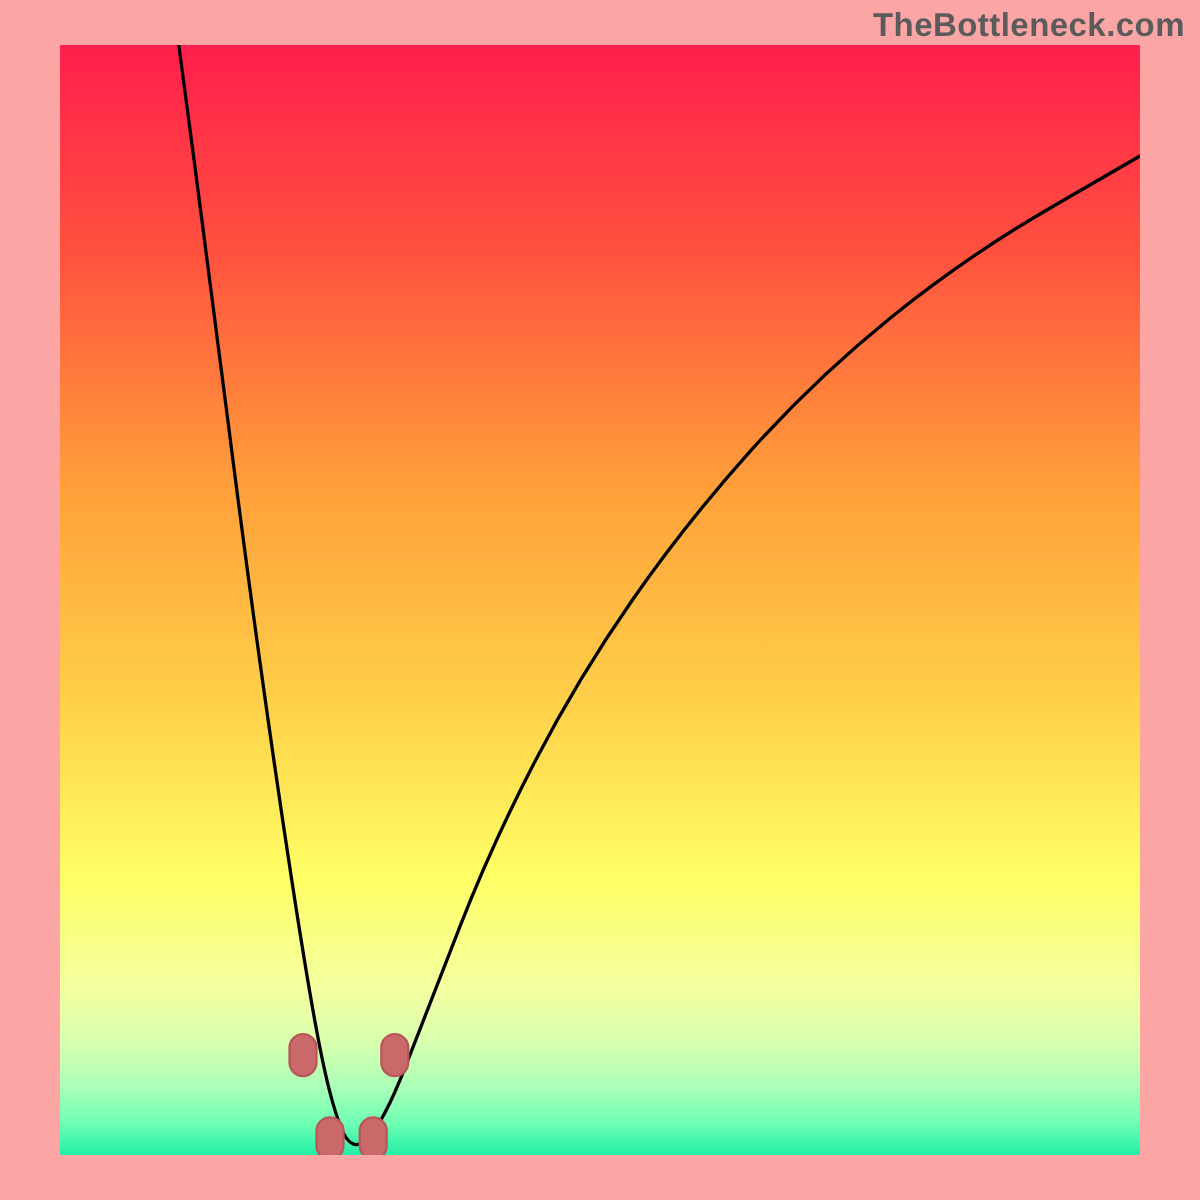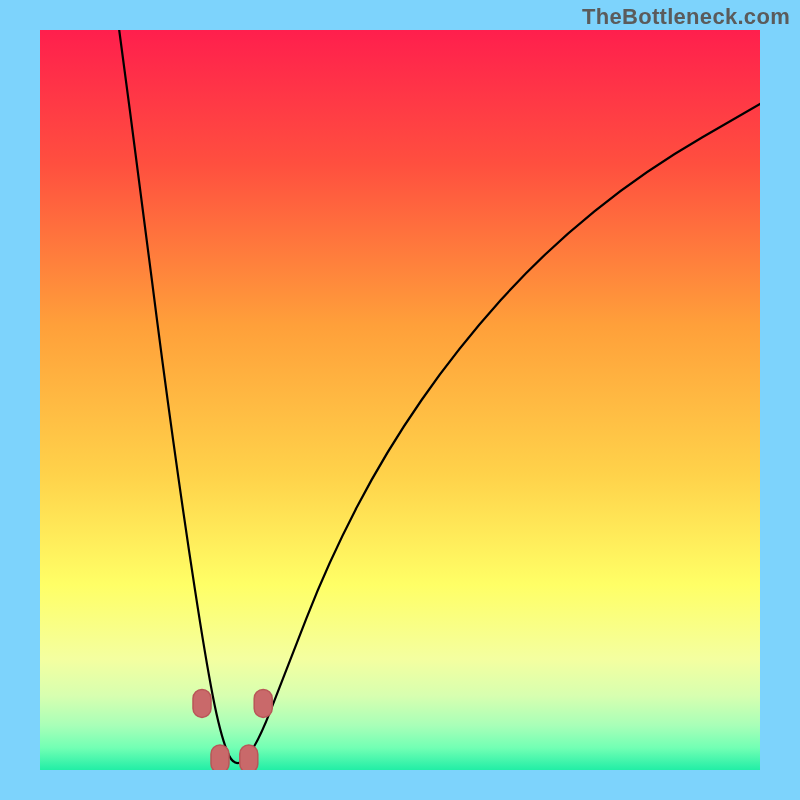--- a/index.html
+++ b/index.html
@@ -7,21 +7,21 @@
     padding: 0;
     width: 800px;
     height: 800px;
     background: #000;
     font-family: Arial, Helvetica, sans-serif;
   }
   .wrap {
     position: relative;
     width: 800px;
     height: 800px;
-    background: #7dd3fc;
+    background: #fca5a5;
   }
   .watermark {
     position: absolute;
     top: 4px;
     right: 10px;
     color: #5b5b5b;
     font-size: 22px;
     font-weight: 600;
     letter-spacing: 0.3px;
     z-index: 10;

